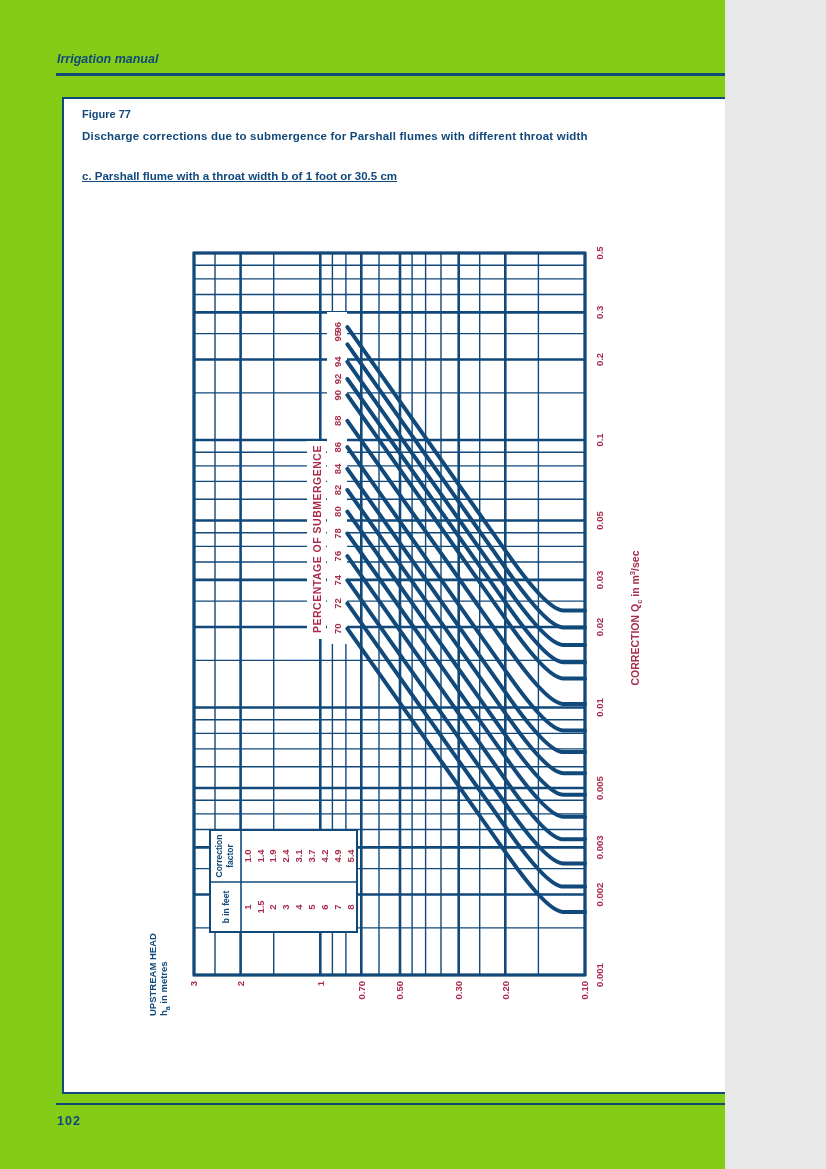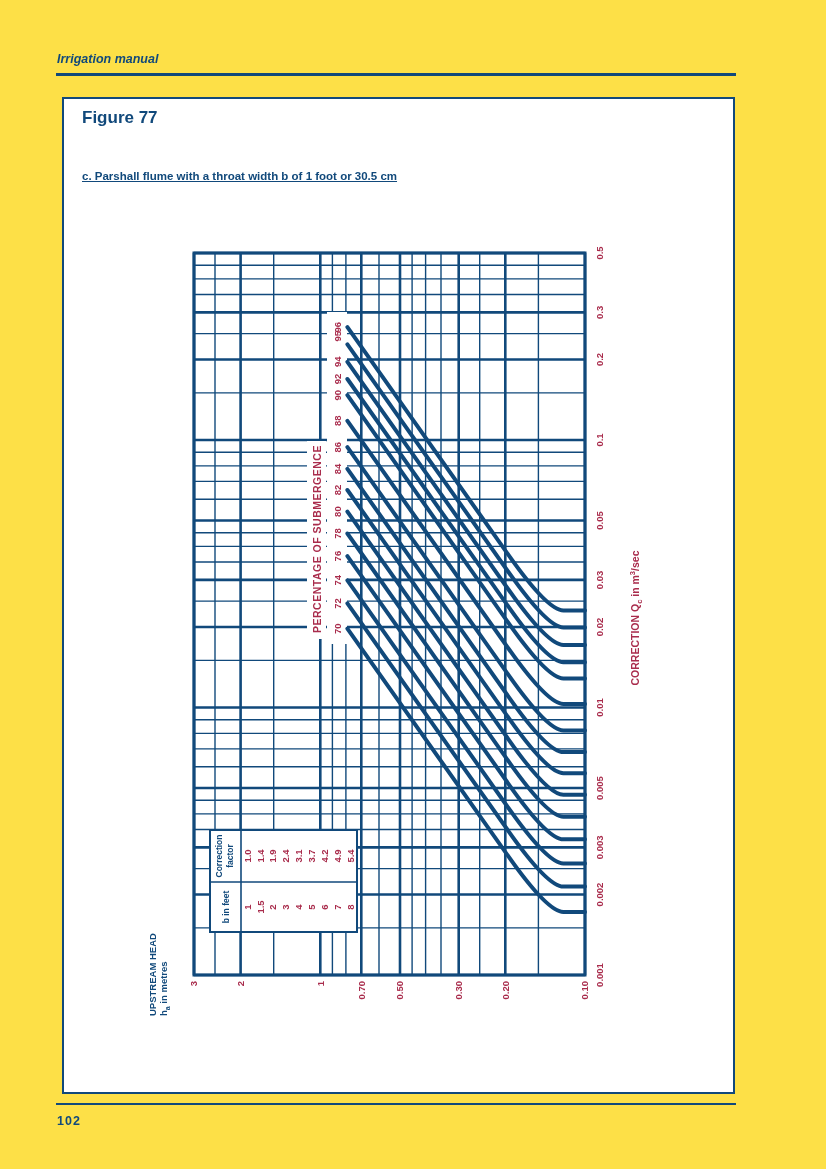--- a/index.html
+++ b/index.html
@@ -1,41 +1,42 @@
 <!DOCTYPE html>
 <html><head>
 <meta charset="utf-8">
 <style>
   html,body{margin:0;padding:0;background:#e8e8e8;}
-  .page{position:relative;width:826px;height:1169px;background:#fde047;overflow:hidden;
+  .page{position:relative;width:725px;height:1169px;background:#84cc16;overflow:hidden;
         font-family:"Liberation Sans", sans-serif;}
   .hdr{position:absolute;left:57px;top:52px;font-style:italic;font-weight:600;font-size:12.5px;}
   .rule{position:absolute;height:2.5px;}
   .rule-top{left:56px;top:73px;width:680px;}
   .rule-bottom{left:56px;top:1103px;width:680px;height:2px;}
   .pagenum{position:absolute;left:57px;top:1114px;font-size:12.5px;font-weight:600;letter-spacing:1px;}
   .figbox{position:absolute;left:62px;top:97px;width:669px;height:993px;border-style:solid;border-width:2.5px;background:#fff;}
-  .figlabel{position:absolute;left:18px;top:9px;font-size:17px;font-weight:bold;}
+  .figlabel{position:absolute;left:18px;top:9px;font-size:11px;font-weight:bold;}
   .figcap{position:absolute;left:18px;top:31px;font-size:11.5px;font-weight:bold;letter-spacing:0.2px;width:620px;}
   .figsub{position:absolute;left:18px;top:71px;font-size:11.5px;font-weight:bold;}
   .chart-wrap{position:absolute;left:80px;top:131px;width:515px;height:800px;}
   .chart-rot{position:absolute;left:0;top:0;width:800px;height:515px;
              transform:rotate(-90deg) translateX(-800px);transform-origin:0 0;}
   svg text{font-family:"Liberation Sans", sans-serif;}
 </style>
 </head>
 <body>
 
 <div class="page">
 
   <div class="hdr" style="color: rgb(17, 73, 123);">Irrigation manual</div>
   <div class="rule rule-top" style="background: rgb(17, 73, 123);"></div>
 
   <div class="figbox" style="border-color: rgb(17, 73, 123);">
     <div class="figlabel" style="color: rgb(17, 73, 123);">Figure 77</div>
+    <div class="figcap" style="color: rgb(17, 73, 123);">Discharge corrections due to submergence for Parshall flumes with different throat width</div>
     <div class="figsub" style="color: rgb(17, 73, 123); text-decoration: underline;">c. Parshall flume with a throat width b of 1 foot or 30.5 cm</div>
 
     <div class="chart-wrap">
       <div class="chart-rot">
         <svg id="chart-svg" width="800" height="515" viewBox="0 0 800 515">
             <line x1="102.1" x2="102.1" y1="50" y2="441" stroke="#11497b" stroke-width="1.4"></line>
             <line x1="161.4" x2="161.4" y1="50" y2="441" stroke="#11497b" stroke-width="1.4"></line>
             <line x1="200.5" x2="200.5" y1="50" y2="441" stroke="#11497b" stroke-width="1.4"></line>
             <line x1="216.1" x2="216.1" y1="50" y2="441" stroke="#11497b" stroke-width="1.4"></line>
             <line x1="229.7" x2="229.7" y1="50" y2="441" stroke="#11497b" stroke-width="1.4"></line>

